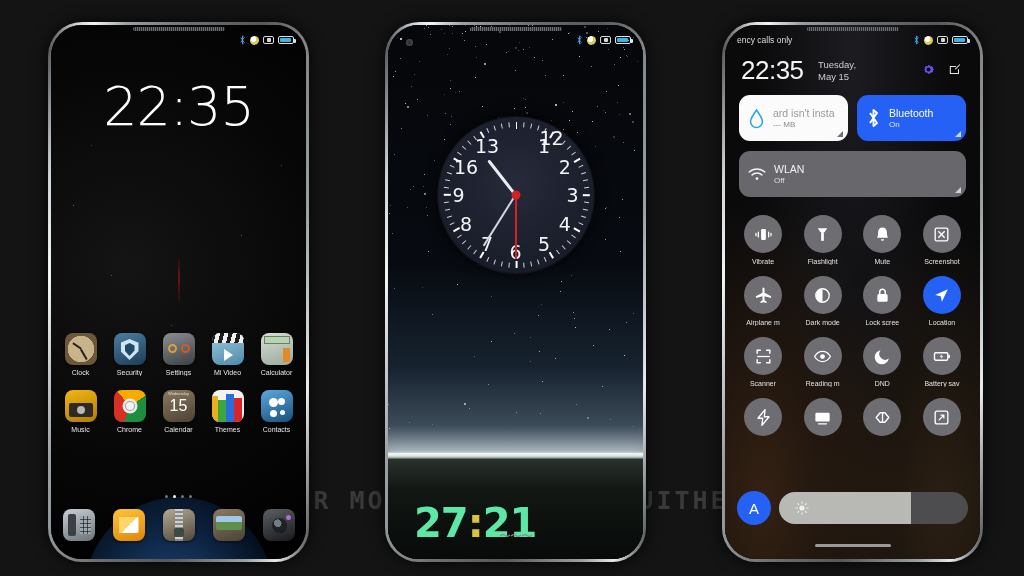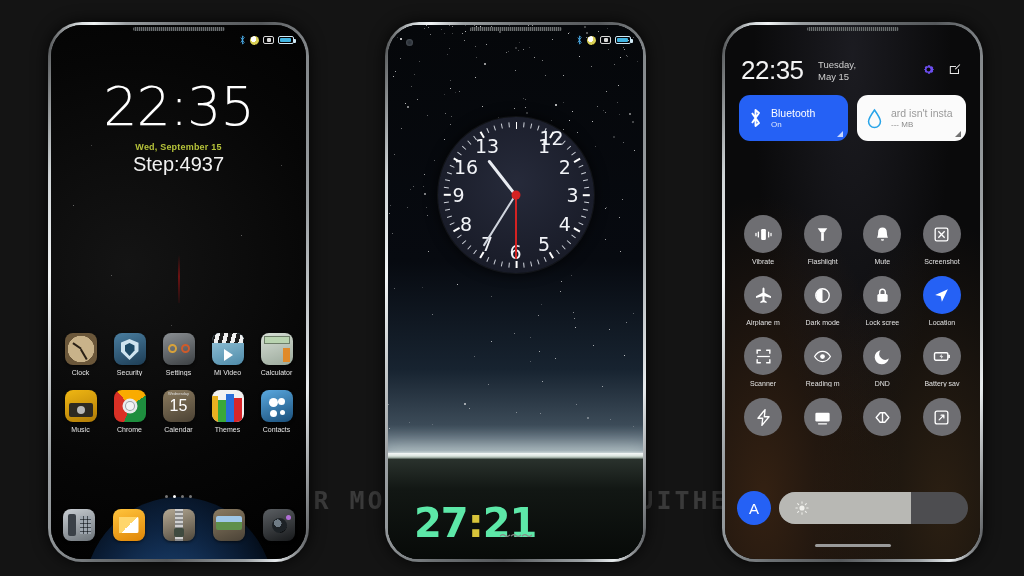--- a/index.html
+++ b/index.html
@@ -296,22 +296,20 @@
           <span class="ic-vib">
               <i></i>
             </span>
           <span class="ic-batt">
               <i></i>
             </span>
         </div>
       </div>
 
       <div class="lock-clock">22:35</div>
-      <div class="lock-date">Wed, September 15</div>
-      <div class="lock-step">Step:4937</div>
       <div class="red-beam"></div>
 
       <div class="earth"></div>
 
       <div class="app-grid">
         <div class="app-row">
           <div class="app">
             <div class="app-ico ic-clock"></div>
             <div class="app-lbl">Clock</div>
           </div>
@@ -708,59 +706,86 @@
 
       <div class="navwave">〜〜〜</div>
     </div>
   </div>
 
   <div class="phone p3">
     <div class="inner">
       <div class="screen"></div>
       <div class="earpiece"></div>
 
+      <div class="statusbar">
+        <div class="sb-left">ency calls only</div>
+        <div class="sb-right">
+          <svg class="ic ic-bt" viewBox="0 0 8 12">
+            <path d="M2 3 L6 9 L4 11 L4 1 L6 3 L2 9" fill="none" stroke="#4db2f0" stroke-width="1"></path>
+          </svg>
+          <span class="ic-alarm"></span>
+          <span class="ic-vib">
+              <i></i>
+            </span>
+          <span class="ic-batt">
+              <i></i>
+            </span>
+        </div>
+      </div>
 
       <div class="cc-time">22:35</div>
       <div class="cc-date">
         <div>Tuesday,</div>
         <div>May 15</div>
       </div>
       <svg class="cc-gear" viewBox="0 0 24 24">
         <path fill="#6c4ef0" d="M12 8.5a3.5 3.5 0 100 7 3.5 3.5 0 000-7zm9 3.5l-2-1.1.5-2.2-2-2-2.2.5L14.2 5h-2.8l-1.1 2-2.2-.5-2 2 .5 2.2L4.5 12l2.1 1.1-.5 2.2 2 2 2.2-.5 1.1 2h2.8l1.1-2 2.2.5 2-2-.5-2.2L21 12z"></path>
         <circle cx="12" cy="12" r="3.2" fill="#0a0a0b"></circle>
       </svg>
       <svg class="cc-edit" viewBox="0 0 24 24">
         <path d="M4 6h9M4 6v12h14V11" fill="none" stroke="#e6e6e6" stroke-width="1.8" stroke-linecap="round"></path>
         <path d="M13 10l7-7" fill="none" stroke="#e6e6e6" stroke-width="1.8" stroke-linecap="round"></path>
       </svg>
 
       <div class="bigtiles">
+        <div class="btile t-storage">
+          <svg width="17" height="21" viewBox="0 0 20 24">
+            <path d="M10 2 C5 9, 3 12, 3 15.5 A7 7 0 0017 15.5 C17 12, 15 9, 10 2z" fill="none" stroke="#29a4e8" stroke-width="1.8"></path>
+          </svg>
+          <div class="bt-txt">
+            <div class="bt-title" style="color:#9a9a9a">ard isn't insta</div>
+            <div class="bt-sub" style="color:#777">--- MB</div>
+          </div>
+          <span class="corner"></span>
+        </div>
         <div class="btile t-bt">
           <svg width="15" height="20" viewBox="0 0 12 20">
             <path d="M2.5 5 L9.5 15 L6 18 L6 2 L9.5 5 L2.5 15" fill="none" stroke="#fff" stroke-width="1.9" stroke-linejoin="round"></path>
           </svg>
           <div class="bt-txt">
             <div class="bt-title">Bluetooth</div>
             <div class="bt-sub">On</div>
           </div>
           <span class="corner"></span>
         </div>
-        <div class="btile t-storage">
-          <svg width="17" height="21" viewBox="0 0 20 24">
-            <path d="M10 2 C5 9, 3 12, 3 15.5 A7 7 0 0017 15.5 C17 12, 15 9, 10 2z" fill="none" stroke="#29a4e8" stroke-width="1.8"></path>
+      </div>
+
+      <div class="bigtiles" style="top:126px">
+        <div class="btile t-wlan">
+          <svg width="18" height="15" viewBox="0 0 22 16">
+            <path d="M1.5 5 A14 14 0 0120.5 5" fill="none" stroke="#f2f2f2" stroke-width="1.8" stroke-linecap="round"></path>
+            <path d="M5 8.5 A9 9 0 0117 8.5" fill="none" stroke="#f2f2f2" stroke-width="1.8" stroke-linecap="round"></path>
+            <circle cx="11" cy="13" r="1.7" fill="#f2f2f2"></circle>
           </svg>
           <div class="bt-txt">
-            <div class="bt-title" style="color:#9a9a9a">ard isn't insta</div>
-            <div class="bt-sub" style="color:#777">--- MB</div>
+            <div class="bt-title">WLAN</div>
+            <div class="bt-sub">Off</div>
           </div>
           <span class="corner"></span>
         </div>
-      </div>
-
-      <div class="bigtiles" style="top:126px">
       </div>
 
       <div class="toggles">
 
         <div class="trow">
           <div class="tog">
             <div class="tog-c">
               <svg width="19" height="19" viewBox="0 0 24 24">
                 <rect x="9" y="5" width="6" height="14" rx="1.6" fill="#fff"></rect>
                 <path d="M5.5 9 L5.5 15 M2.5 10.5 L2.5 13.5 M18.5 9 L18.5 15 M21.5 10.5 L21.5 13.5" stroke="#fff" stroke-width="1.6" stroke-linecap="round"></path>

